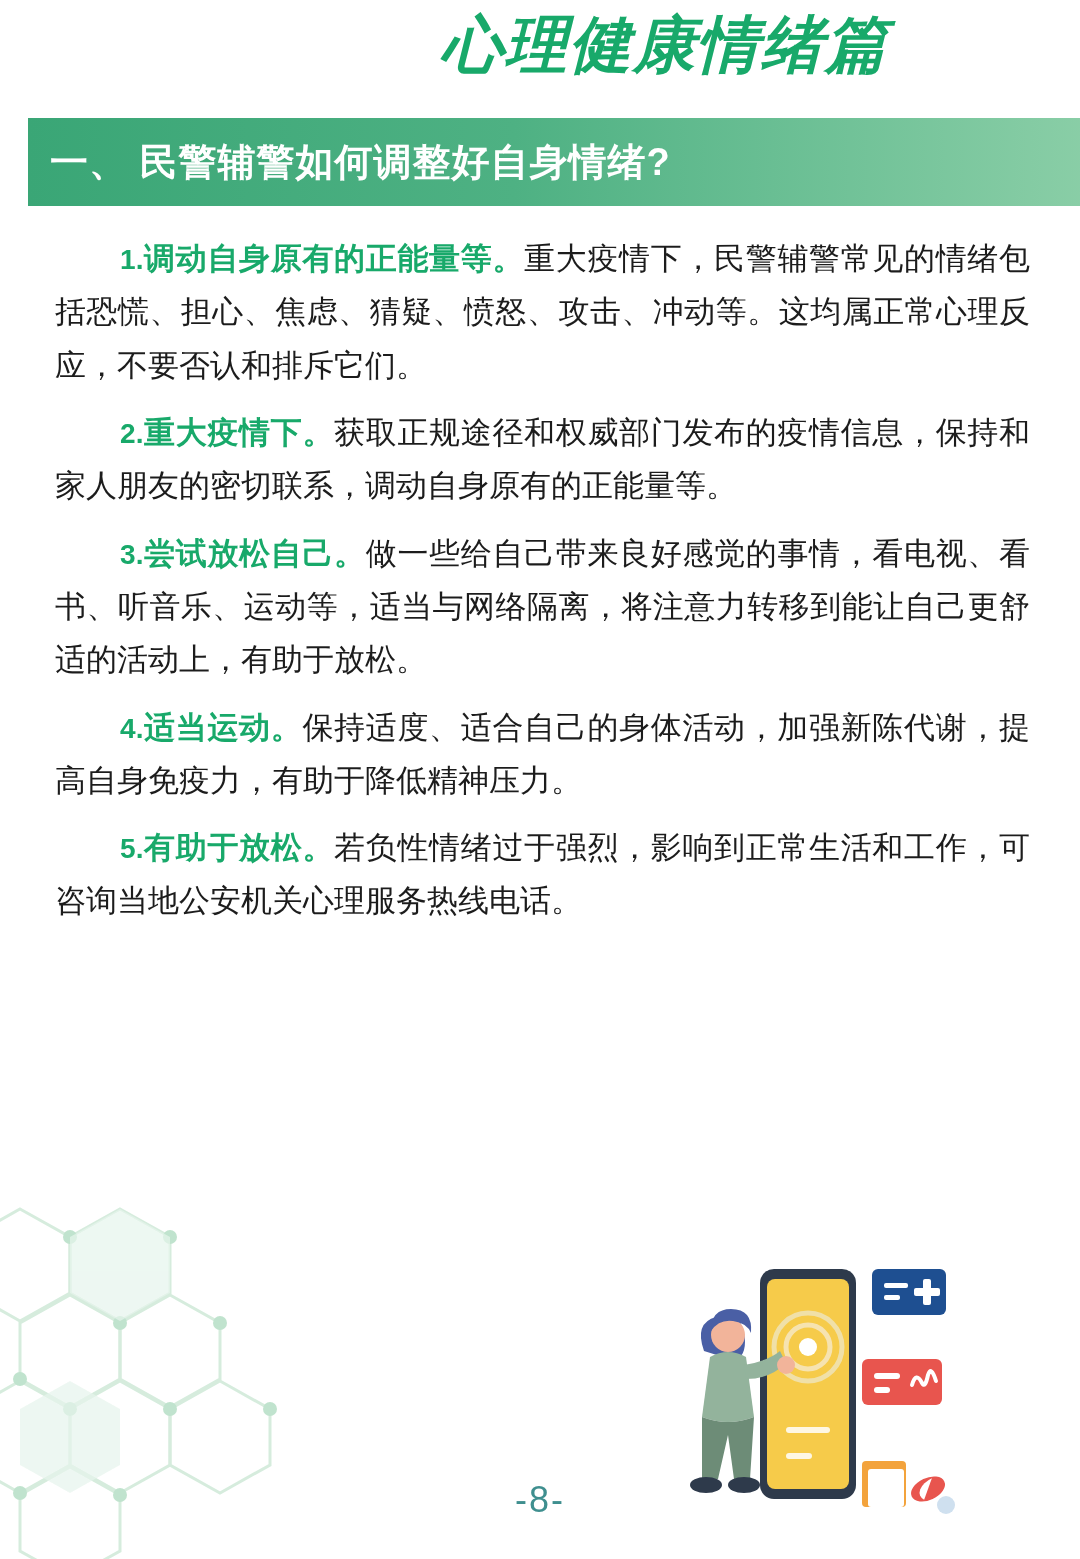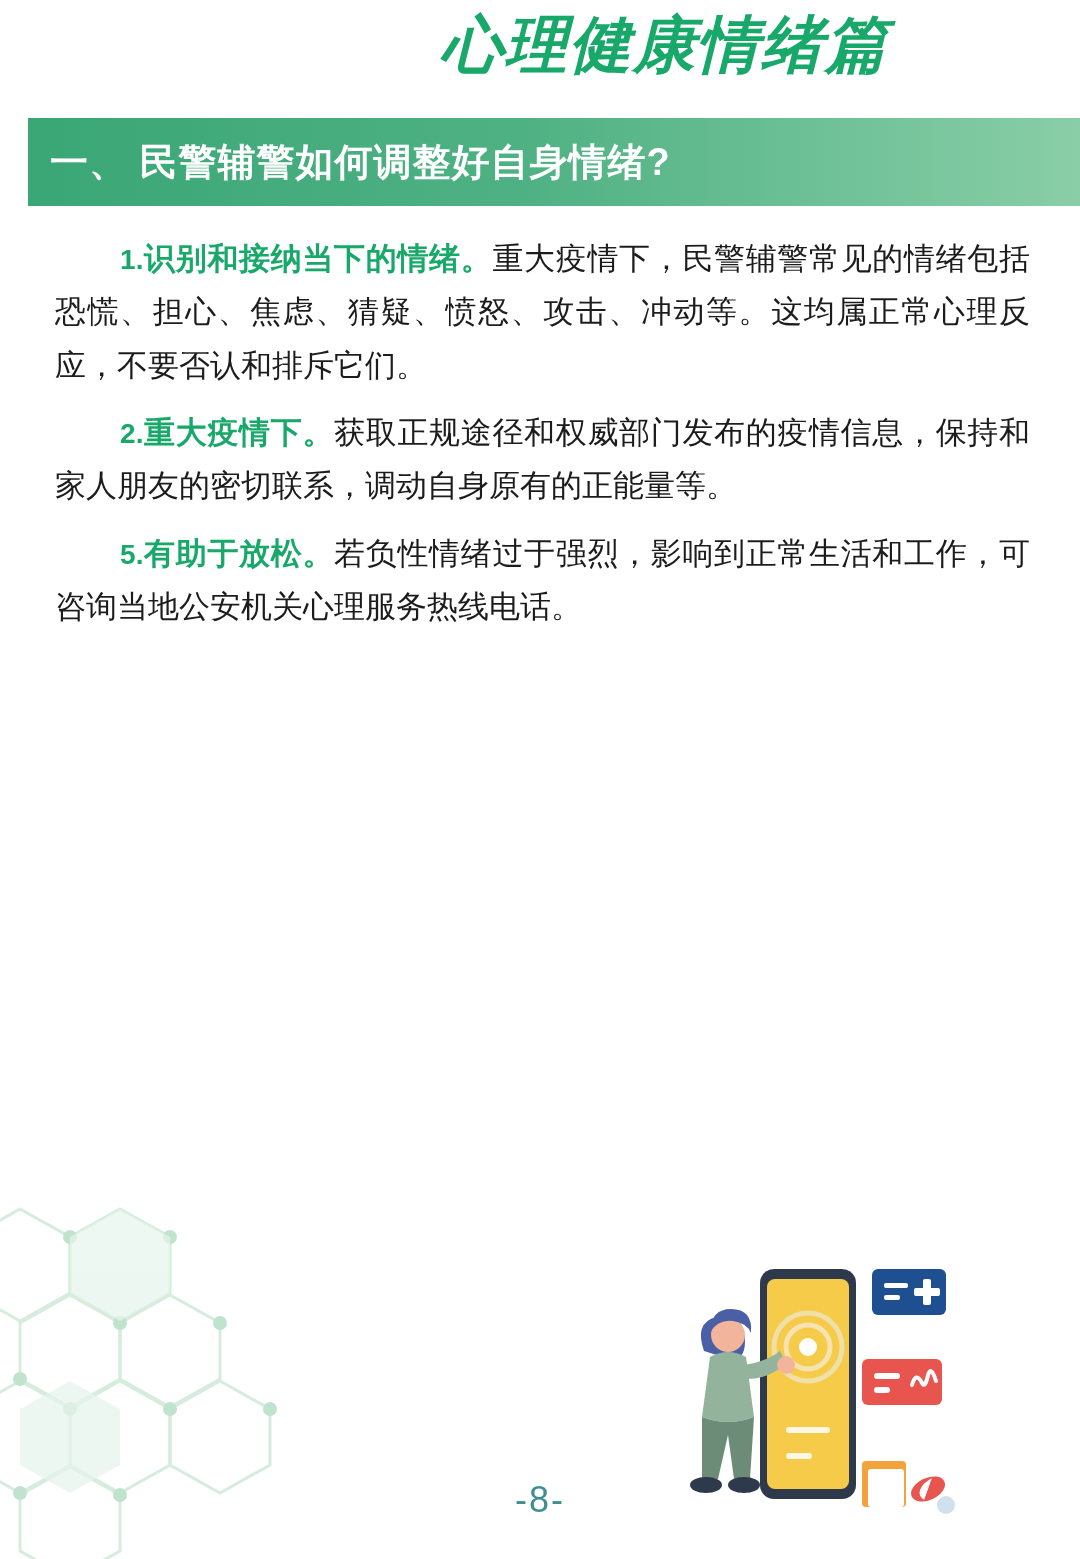--- a/index.html
+++ b/index.html
@@ -121,24 +121,30 @@
 <div class="page-header">
   <div class="header-title">心理健康情绪篇</div>
 </div>
 
 <div class="section-bar">
   <div class="section-bar-title">一、 民警辅警如何调整好自身情绪?</div>
 </div>
 
 <div class="content">
   <p class="para">
-    <span class="num">1.</span><span class="lead">识别和接纳当下的情绪。</span><span>重大疫情下，民警辅警常见的情绪包括恐慌、担心、焦虑、猜疑、愤怒、攻击、冲动等。这均属正常心理反应，不要否认和排斥它们。</span>
+    <span class="num">1.</span><span class="lead">调动自身原有的正能量等。</span><span>重大疫情下，民警辅警常见的情绪包括恐慌、担心、焦虑、猜疑、愤怒、攻击、冲动等。这均属正常心理反应，不要否认和排斥它们。</span>
   </p>
   <p class="para">
     <span class="num">2.</span><span class="lead">重大疫情下。</span><span>获取正规途径和权威部门发布的疫情信息，保持和家人朋友的密切联系，调动自身原有的正能量等。</span>
+  </p>
+  <p class="para">
+    <span class="num">3.</span><span class="lead">尝试放松自己。</span><span>做一些给自己带来良好感觉的事情，看电视、看书、听音乐、运动等，适当与网络隔离，将注意力转移到能让自己更舒适的活动上，有助于放松。</span>
+  </p>
+  <p class="para">
+    <span class="num">4.</span><span class="lead">适当运动。</span><span>保持适度、适合自己的身体活动，加强新陈代谢，提高自身免疫力，有助于降低精神压力。</span>
   </p>
   <p class="para">
     <span class="num">5.</span><span class="lead">有助于放松。</span><span>若负性情绪过于强烈，影响到正常生活和工作，可咨询当地公安机关心理服务热线电话。</span>
   </p>
 </div>
 
 <svg class="hex-decor" viewBox="0 0 430 400" xmlns="http://www.w3.org/2000/svg">
   <g fill="none" stroke="#cfe9d8" stroke-width="3">
     <polygon points="60,40 110,68 110,124 60,152 10,124 10,68"></polygon>
     <polygon points="160,40 210,68 210,124 160,152 110,124 110,68"></polygon>

